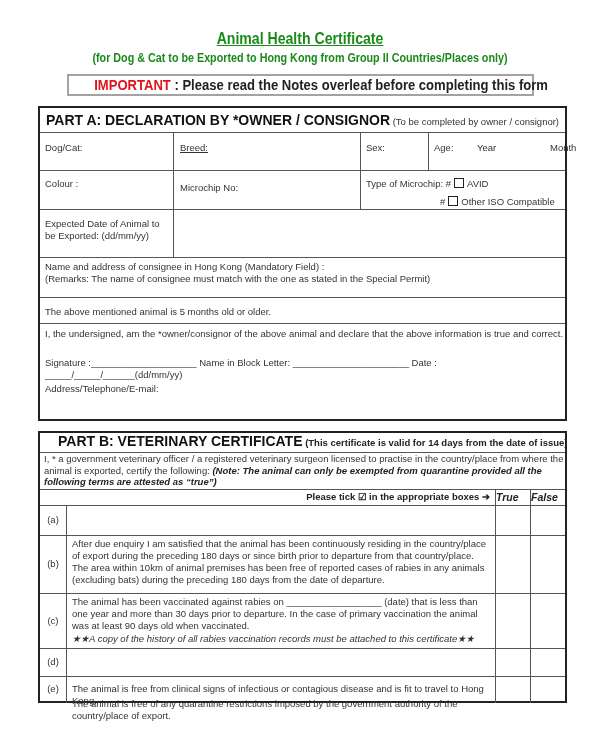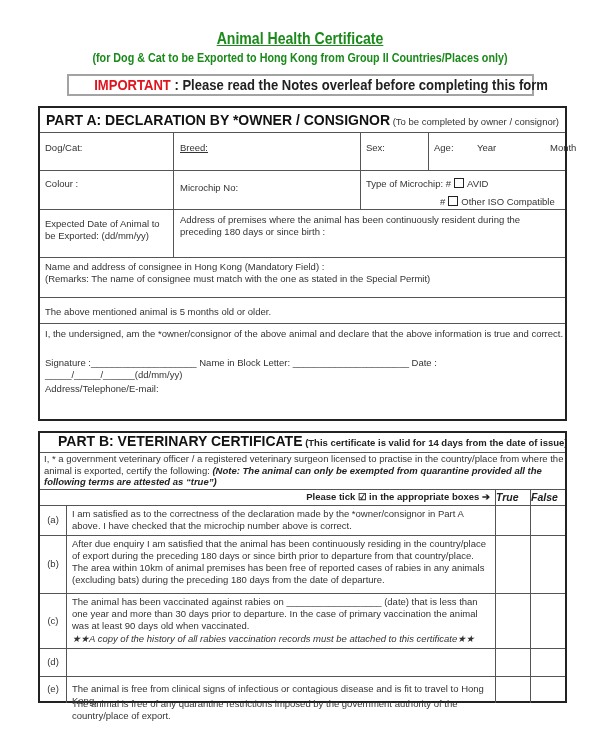--- a/index.html
+++ b/index.html
@@ -60,21 +60,20 @@
 
   <div class="cell" style="left:5px; top:70px;">Colour :</div>
   <div class="cell" style="left:140px; top:74px;">Microchip No:</div>
   <div class="cell" style="left:326px; top:70px;"><span>Type of Microchip: #</span><span class="chk"></span><span>AVID</span></div>
   <div class="cell" style="left:400px; top:88px;"><span>#</span><span class="chk"></span><span>Other ISO Compatible</span></div>
 
   <div class="hl" style="top:101px;"></div>
 
   <div class="cell" style="left:5px; top:110px; width:126px;">Expected Date of Animal to be Exported: (dd/mm/yy)</div>
   <div class="vl" style="left:133px; top:101px; height:48px;"></div>
-  <div class="cell" style="left:140px; top:106px; width:380px;">Address of premises where the animal has been continuously resident during the preceding 180 days or since birth :</div>
 
   <div class="hl" style="top:149px;"></div>
   <div class="cell" style="left:5px; top:153px;">Name and address of consignee in Hong Kong    (Mandatory Field)    :</div>
   <div class="cell" style="left:5px; top:165px;">(Remarks: The name of consignee must match with the one as stated in the Special Permit)</div>
 
   <div class="hl" style="top:189px;"></div>
   <div class="cell" style="left:5px; top:198px;">The above mentioned animal is 5 months old or older.</div>
 
   <div class="hl" style="top:215px;"></div>
   <div class="cell" style="left:5px; top:220px;">I, the undersigned, am the *owner/consignor of the above animal and declare that the above information is true and correct.</div>
@@ -93,21 +92,20 @@
   <div class="cell center" style="left:456px; top:58px; width:35px; font-weight:bold; font-size:10.5px; color:#222;">True</div>
   <div class="cell center" style="left:491px; top:58px; width:36px; font-weight:bold; font-size:10.5px; color:#222;">False</div>
 
   <div class="vl" style="left:455px; top:56px; height:214px;"></div>
   <div class="vl" style="left:490px; top:56px; height:214px;"></div>
   <div class="vl" style="left:26px; top:72px; height:198px;"></div>
 
   <div class="hl" style="top:72px;"></div>
 
   <div class="cell lbl" style="left:0; top:72px; width:26px; height:30px;">(a)</div>
-  <div class="cell" style="left:32px; top:75px; width:420px;">I am satisfied as to the correctness of the declaration made by the *owner/consignor in Part A above. I have checked that the microchip number above is correct.</div>
   <div class="cell" style="left:456px; top:73px; width:34px; height:29px;"></div>
   <div class="cell" style="left:491px; top:73px; width:34px; height:29px;"></div>
 
   <div class="hl" style="top:102px;"></div>
 
   <div class="cell lbl" style="left:0; top:102px; width:26px; height:58px;">(b)</div>
   <div class="cell" style="left:32px; top:105px; width:420px;">After due enquiry I am satisfied that the animal has been continuously residing in the country/place of export during the preceding 180 days or since birth prior to departure from that country/place.    The area within 10km of animal premises has been free of reported cases of rabies in any animals (excluding bats) during the preceding 180 days from the date of departure.</div>
   <div class="cell" style="left:456px; top:103px; width:34px; height:57px;"></div>
   <div class="cell" style="left:491px; top:103px; width:34px; height:57px;"></div>
 

